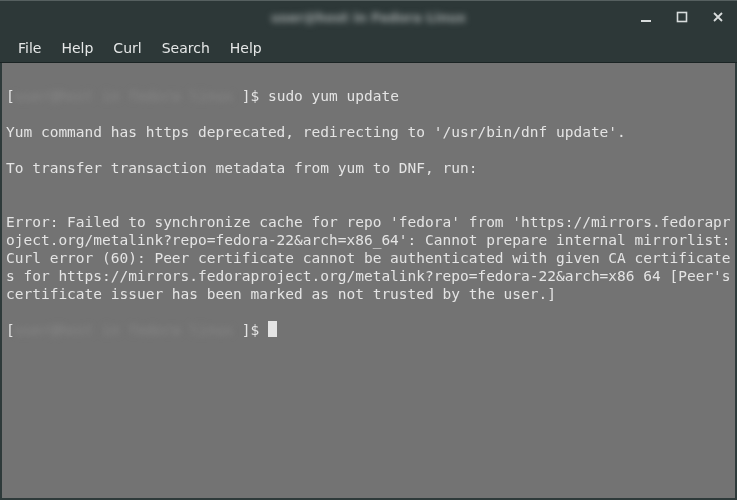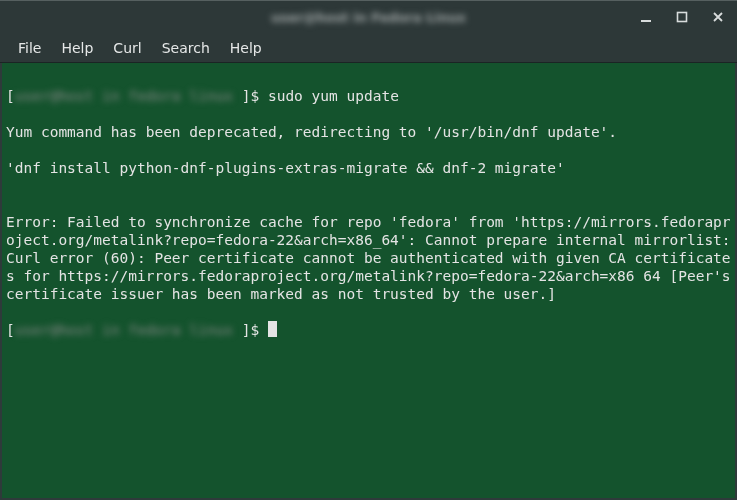--- a/index.html
+++ b/index.html
@@ -57,21 +57,21 @@
       border-bottom: 1px solid #1b2424;
     }
     .menu-item {
       color: #e6e8e8;
       font-size: 14px;
       padding: 4px 10px;
       cursor: pointer;
     }
     .terminal {
       flex: 1;
-      background: #14532d;
+      background: #737373;
       padding: 6px 4px 6px 4px;
       margin: 0 2px 2px 2px;
       font-family: "DejaVu Sans Mono", "Liberation Mono", Consolas, monospace;
       font-size: 14.5px;
       line-height: 18px;
       color: #e4e4e4;
       white-space: pre;
       overflow: hidden;
       position: relative;
     }
@@ -119,18 +119,18 @@
 <div class="menubar">
   <div class="menu-item">File</div>
   <div class="menu-item">Help</div>
   <div class="menu-item">Curl</div>
   <div class="menu-item">Search</div>
   <div class="menu-item">Help</div>
 </div>
 
 <div class="terminal">
 <div class="term-line"><span class="prompt-bracket">[</span><span class="prompt-obscured">user@host in fedora linux </span><span class="prompt-tail">]$ </span><span>sudo yum update</span></div>
-<div class="term-line">Yum command has been deprecated, redirecting to '/usr/bin/dnf update'.</div>
-<div class="term-line">'dnf install python-dnf-plugins-extras-migrate &amp;&amp; dnf-2 migrate'</div>
+<div class="term-line">Yum command has https deprecated, redirecting to '/usr/bin/dnf update'.</div>
+<div class="term-line">To transfer transaction metadata from yum to DNF, run:</div>
 <div class="term-line"></div>
 <div class="term-line">Error: Failed to synchronize cache for repo 'fedora' from 'https://mirrors.fedoraproject.org/metalink?repo=fedora-22&amp;arch=x86_64': Cannot prepare internal mirrorlist: Curl error (60): Peer certificate cannot be authenticated with given CA certificates for https://mirrors.fedoraproject.org/metalink?repo=fedora-22&amp;arch=x86 64 [Peer's certificate issuer has been marked as not trusted by the user.]</div>
 <div class="term-line"><span class="prompt-bracket">[</span><span class="prompt-obscured">user@host in fedora linux </span><span class="prompt-tail">]$ </span><span class="cursor"></span></div>
 </div>
 
 </body></html>

